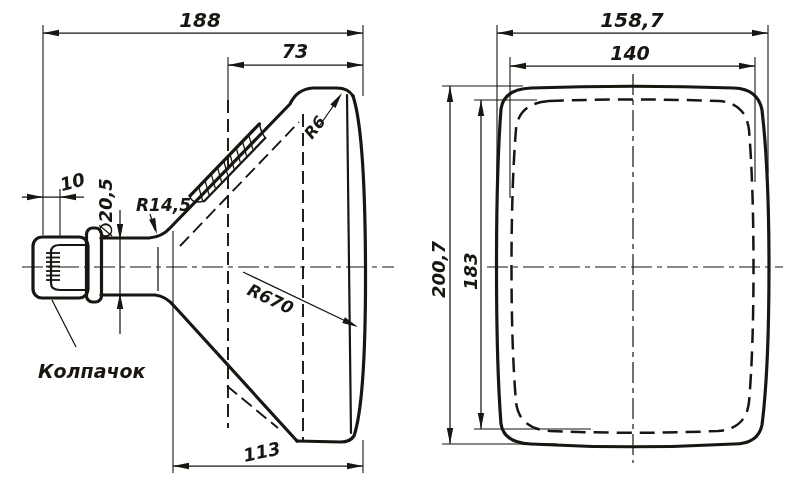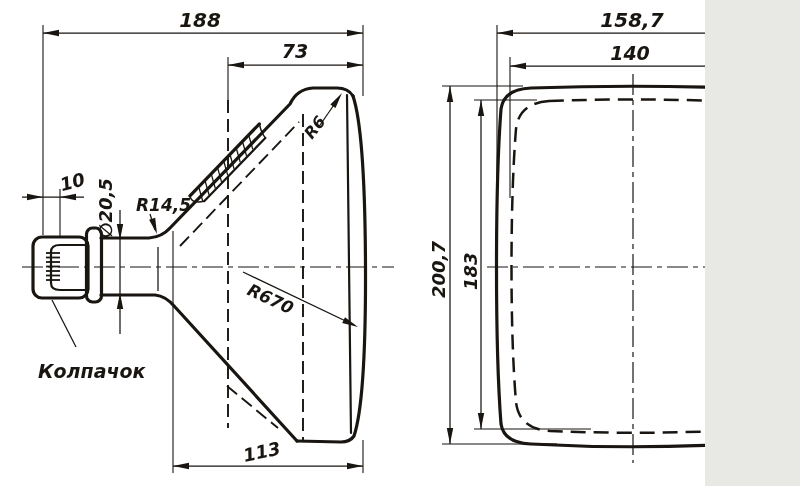--- a/index.html
+++ b/index.html
@@ -1,17 +1,17 @@
 <!DOCTYPE html>
 <html><head>
 <meta charset="utf-8">
 <style>
   html,body{margin:0;padding:0;background:#e8e8e4;}
   .sheet{
-    position:relative;width:705px;height:486px;background:#ffffff;
+    position:relative;width:800px;height:486px;background:#ffffff;
     font-family:"DejaVu Sans",sans-serif;overflow:hidden;
   }
   svg{display:block}
   text{
     font-family:"DejaVu Sans",sans-serif;
     font-style:italic;font-weight:700;fill:#191511;
   }
   .ink{stroke:#191511;fill:none}
   .w-thick{stroke-width:3.2;stroke-linecap:round;stroke-linejoin:round}
   .w-med{stroke-width:2.2;stroke-linecap:round}

